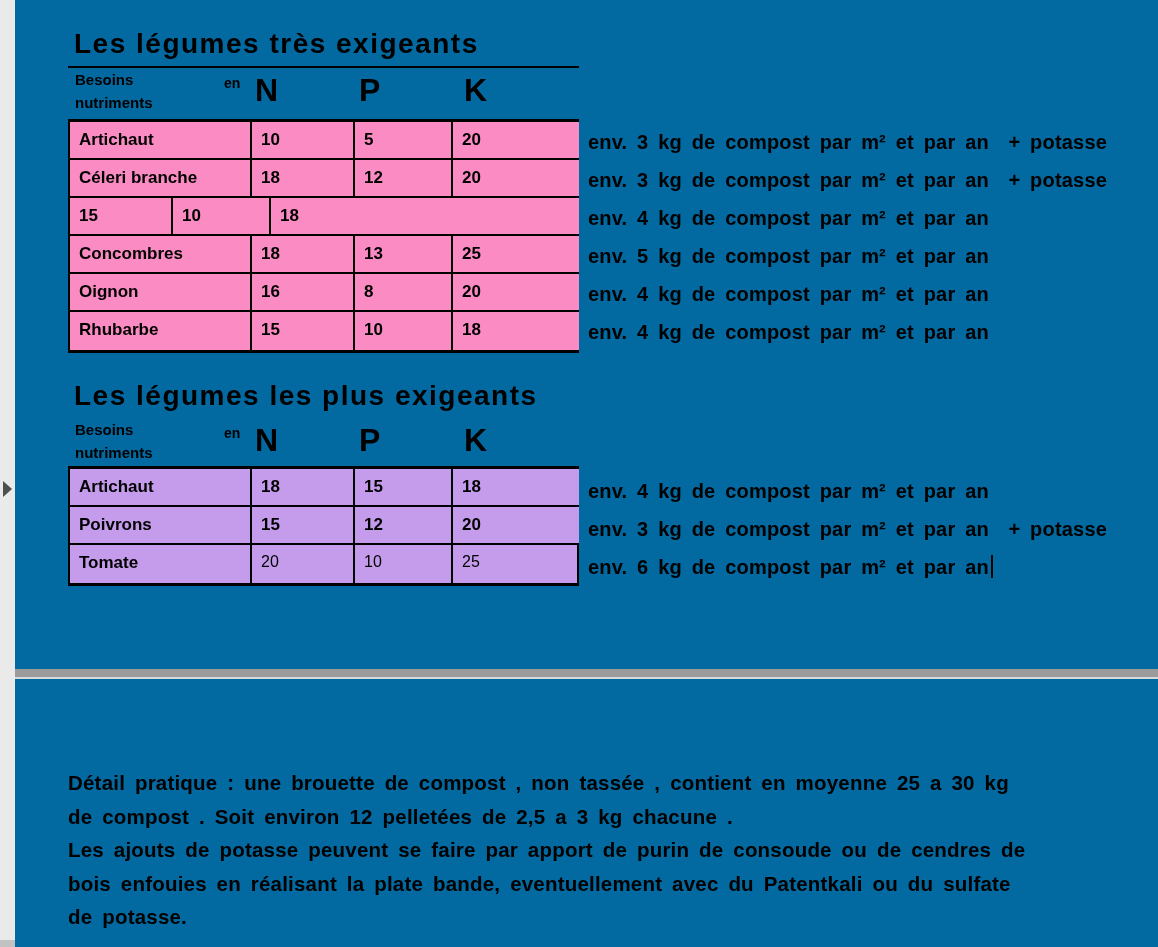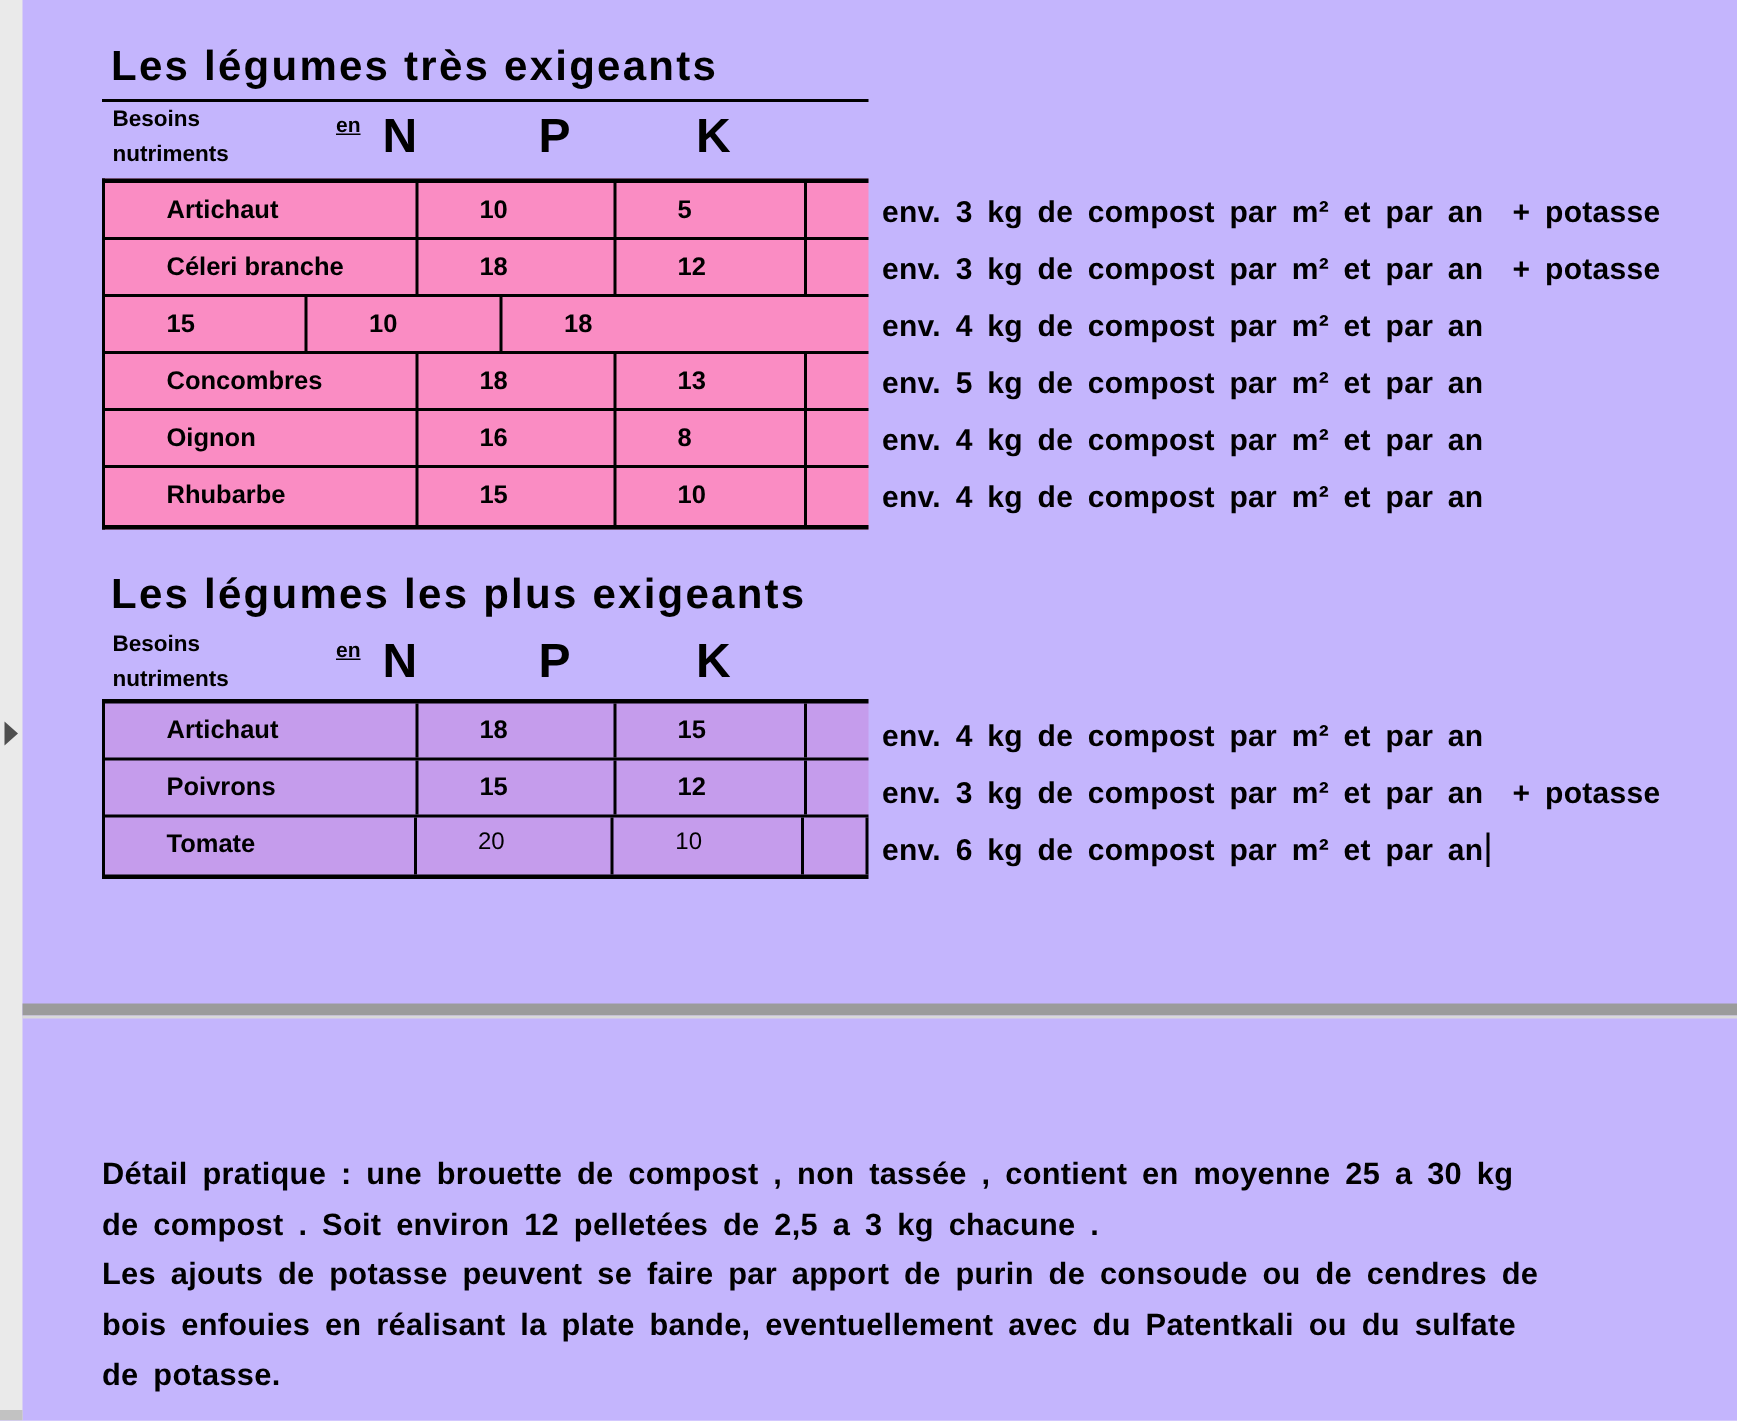--- a/index.html
+++ b/index.html
@@ -1,19 +1,19 @@
 <!DOCTYPE html>
 <html><head>
 <meta charset="utf-8">
 <style>
   html,body{margin:0;padding:0;}
   .canvas{
     position:relative;
     width:1158px;height:947px;
-    background:#c4b5fd;
+    background:#0369a1;
     overflow:hidden;
     font-family:"Liberation Sans", sans-serif;
     font-weight:bold;
     color:#000;
   }
   
   .left-strip{position:absolute;left:0;top:0;width:15px;height:947px;background:#EAEAEA;}
   .strip-arrow{position:absolute;left:3px;top:481px;width:0;height:0;
     border-left:9px solid #4f4f4f;border-top:8px solid transparent;border-bottom:8px solid transparent;}
   .strip-bottom{position:absolute;left:0;bottom:0;width:15px;height:7px;background:#C2C2C2;}
@@ -21,35 +21,35 @@
   
   .title{position:absolute;left:74px;font-size:28px;letter-spacing:1.5px;white-space:nowrap;}
   .t1{top:28px;}
   .t2{top:380px;text-align:right;}
   .title-underline{position:absolute;left:68px;top:66px;width:511px;height:2px;background:#000;}
 
   
   .corner{position:absolute;left:75px;font-size:15px;text-align:right;}
   .c1a{top:71px;} .c1b{top:94px;}
   .c2a{top:421px;} .c2b{top:444px;}
-  .en{position:absolute;left:224px;font-size:14px;text-decoration:underline;}
+  .en{position:absolute;left:224px;font-size:14px;}
   .e1{top:75px;} .e2{top:425px;}
   .colh{position:absolute;font-size:32px;}
   .colh.n{left:255px;} .colh.p{left:359px;} .colh.k{left:464px;}
   .h1{top:72px;} .h2{top:422px;}
 
   
   .tbl{position:absolute;left:68px;width:511px;
     border-top:3px solid #000;border-left:2px solid #000;border-bottom:3px solid #000;
     box-sizing:border-box;}
   .tbl1{top:119px;}
   .tbl2{top:466px;}
   .row{display:flex;height:38px;border-bottom:2px solid #000;box-sizing:border-box;}
   .row:last-child{border-bottom:none;}
-  .cell{box-sizing:border-box;padding:8px 0 0 9px;font-size:17px;white-space:nowrap;overflow:hidden;margin-left:32px;}
+  .cell{box-sizing:border-box;padding:8px 0 0 9px;font-size:17px;white-space:nowrap;overflow:hidden;}
   .c-name{width:182px;border-right:2px solid #000;}
   .c-n{width:103px;border-right:2px solid #000;}
   .c-p{width:98px;border-right:2px solid #000;}
   .c-k{flex:1;}
   .row-plain .c-k{border-right:2px solid #000;}
   .row-plain .val{font-weight:400;font-size:16px;}
 
   
   .note{position:absolute;left:588px;font-size:20px;white-space:pre;
     word-spacing:4px;letter-spacing:0.2px;line-height:24px;}

